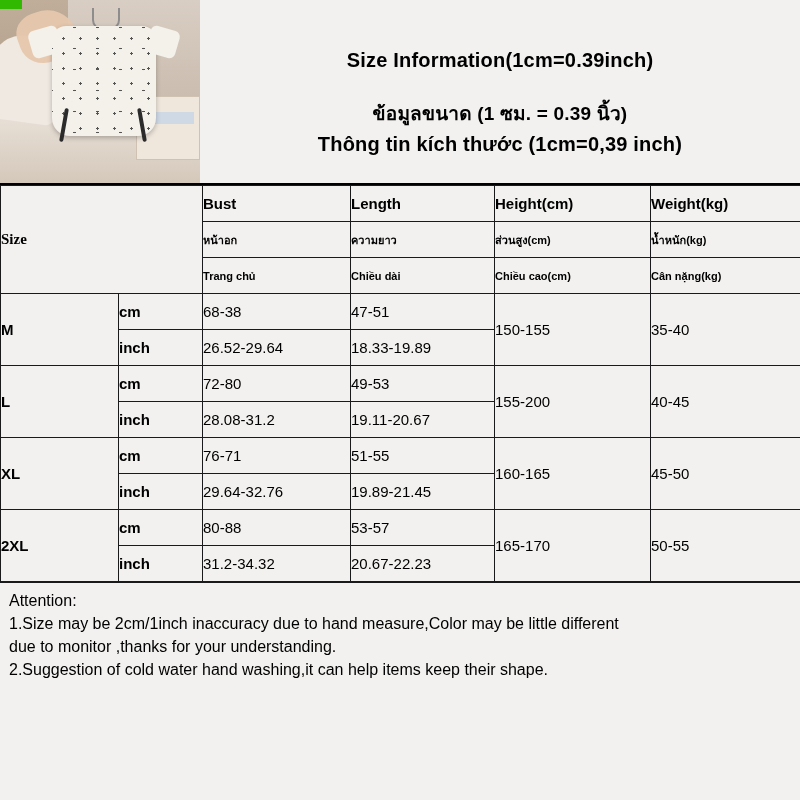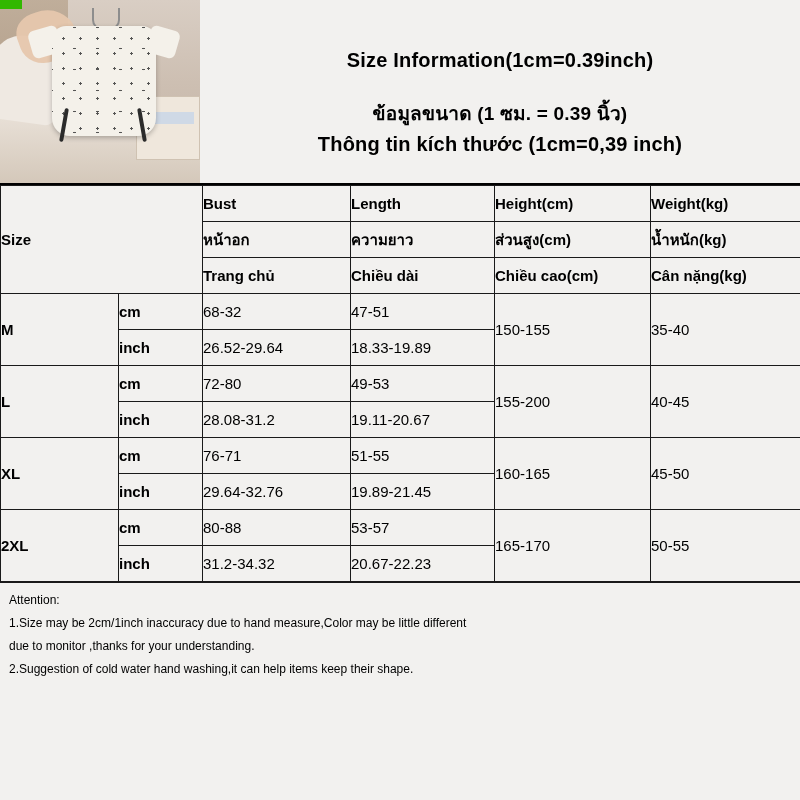--- a/index.html
+++ b/index.html
@@ -180,46 +180,47 @@
   .col-size   { width: 118px; }
   .col-unit   { width: 84px; }
   .col-bust   { width: 148px; }
   .col-length { width: 144px; }
   .col-height { width: 156px; }
   .col-weight { width: 150px; }
 
   .hdr-size {
     font-size: 26px;
     font-weight: bold;
+    font-family: Liberation Serif, serif;
   }
   .hdr-cell {
     font-size: 16px;
     font-weight: bold;
   }
   .hdr-cell.sub {
     font-weight: bold;
-    font-size: 15px;
+    font-size: 11px;
   }
   .size-name {
     font-size: 19px;
     font-weight: bold;
   }
   .unit-cell {
     font-weight: bold;
     font-size: 15px;
   }
   .val {
     font-size: 15.5px;
   }
 
   
   .attention {
     border-top: 1px solid #1a1a1a;
     padding: 6px 9px 8px 9px;
-    font-size: 12px;
+    font-size: 16px;
     line-height: 23px;
     color: #000;
     background: #f2f1ef;
   }
   .attention p { margin: 0; }
   .footer-fill {
     background: #f2f1ef;
     height: 66px;
   }
 </style>
@@ -277,21 +278,21 @@
       <tr>
         <td class="hdr-cell sub">Trang chủ</td>
         <td class="hdr-cell sub">Chiều dài</td>
         <td class="hdr-cell sub">Chiều cao(cm)</td>
         <td class="hdr-cell sub">Cân nặng(kg)</td>
       </tr>
 
       <tr>
         <td class="size-name" rowspan="2">M</td>
         <td class="unit-cell">cm</td>
-        <td class="val">68-32</td>
+        <td class="val">68-38</td>
         <td class="val">47-51</td>
         <td class="val" rowspan="2">150-155</td>
         <td class="val" rowspan="2">35-40</td>
       </tr>
       <tr>
         <td class="unit-cell">inch</td>
         <td class="val">26.52-29.64</td>
         <td class="val">18.33-19.89</td>
       </tr>
 

